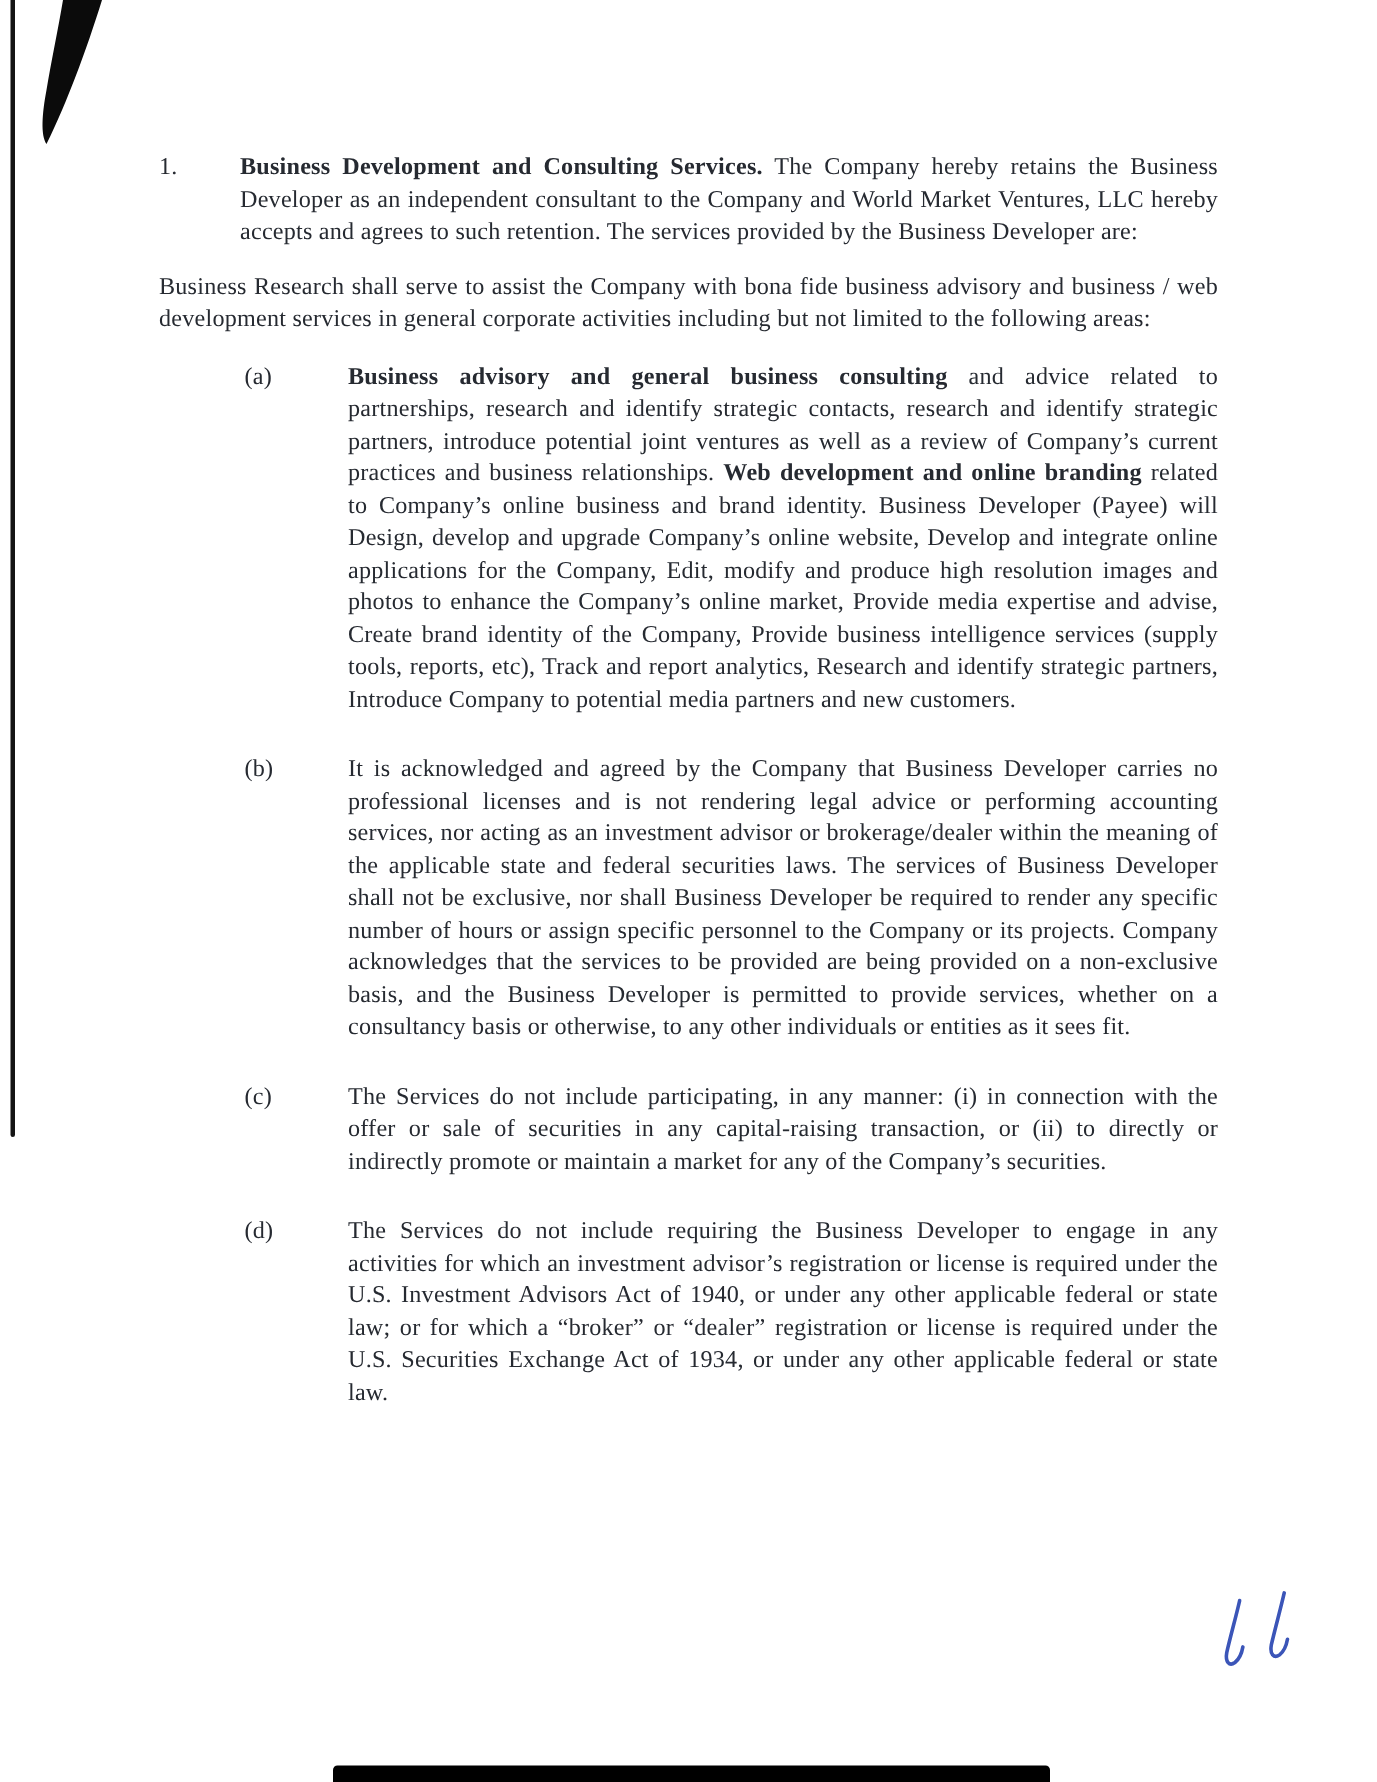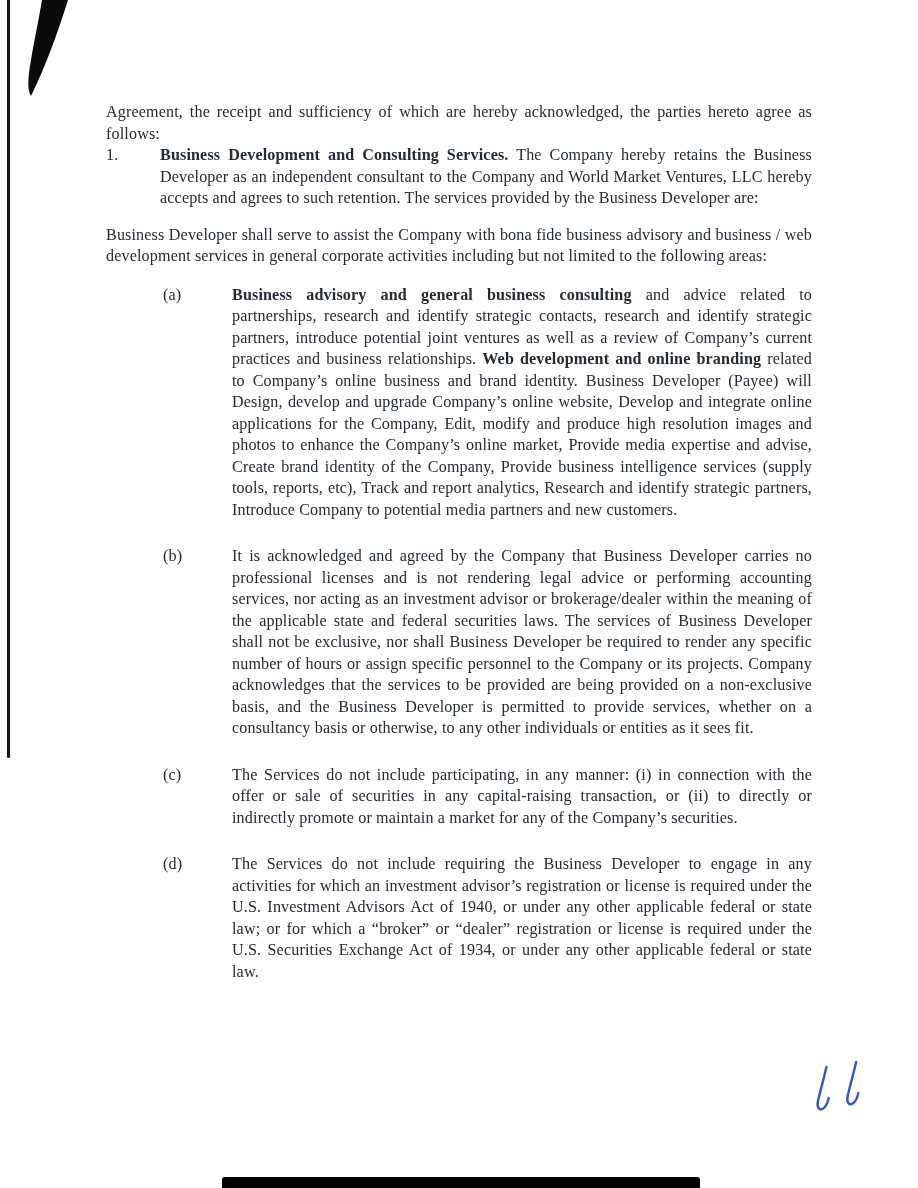--- a/index.html
+++ b/index.html
@@ -63,28 +63,27 @@
 <div class="page">
 
   <svg class="artifact-blob" width="52" height="100" viewBox="0 0 52 100">
     <path d="M20,0 L46,0 C41,16 35,34 28,52 C23,65 16,82 9,96 C5,90 6,76 9,60 C12,42 17,18 20,0 Z" fill="#0b0b0b"></path>
   </svg>
   <div class="artifact-left-line"></div>
   <div class="artifact-bottom-bar"></div>
 
   <div class="content">
 
-    <p class="para">Agreement, the receipt and sufficiency of which are hereby acknowledged, the parties hereto agree as follows:</p>
 
     <div class="clause1">
       <span class="num">1.</span>
       <p class="num-body"><b>Business Development and Consulting Services.</b><span>  The Company hereby retains the Business Developer as an independent consultant to the Company and World Market Ventures, LLC hereby accepts and agrees to such retention.  The services provided by the Business Developer are:</span></p>
     </div>
 
-    <p class="para preamble">Business Developer shall serve to assist the Company with bona fide business advisory and business / web development services in general corporate activities including but not limited to the following areas:</p>
+    <p class="para preamble">Business Research shall serve to assist the Company with bona fide business advisory and business / web development services in general corporate activities including but not limited to the following areas:</p>
 
     <div class="subclauses">
 
       <div class="subclause">
         <span class="sub-label">(a)</span>
         <p class="sub-body"><b>Business advisory and general business consulting</b><span> and advice related to partnerships, research and identify strategic contacts, research and identify strategic partners, introduce potential joint ventures as well as a review of Company’s current practices and business relationships. </span><b>Web development and online branding</b><span> related to Company’s online business and brand identity. Business Developer (Payee) will Design, develop and upgrade Company’s online website, Develop and integrate online applications for the Company, Edit, modify and produce high resolution images and photos to enhance the Company’s online market, Provide media expertise and advise, Create brand identity of the Company, Provide business intelligence services (supply tools, reports, etc), Track and report analytics, Research and identify strategic partners, Introduce Company to potential media partners and new customers.</span></p>
       </div>
 
       <div class="subclause">
         <span class="sub-label">(b)</span>

